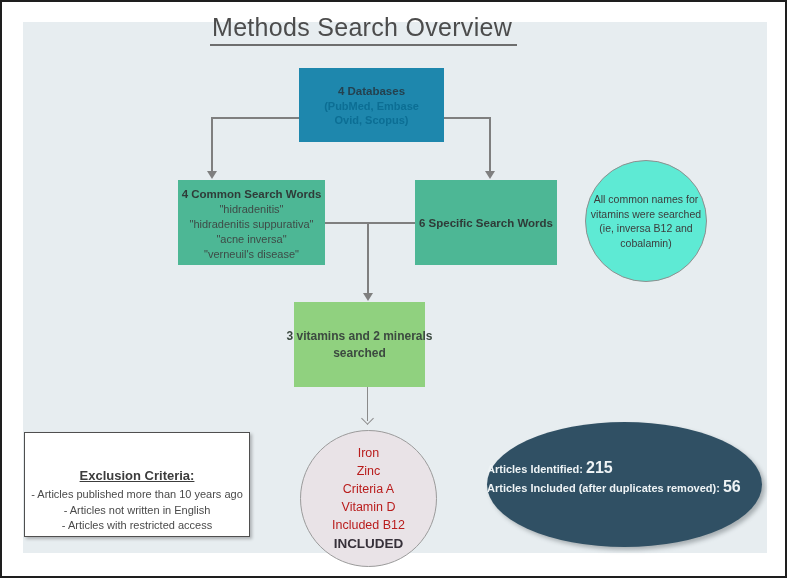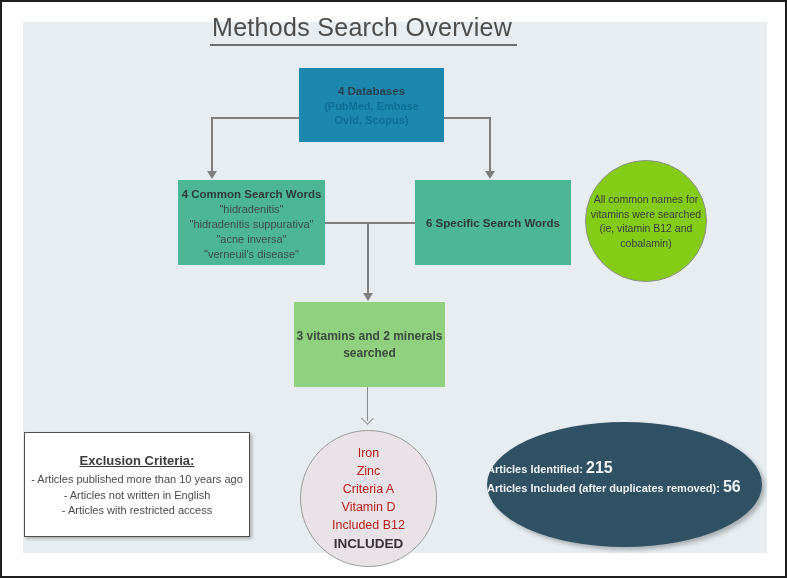--- a/index.html
+++ b/index.html
@@ -27,49 +27,49 @@
   .db-box .db-title { font-size:11.5px; font-weight:700; color:#24414f; line-height:15px; }
   .db-box .db-line  { font-size:11px; color:#0c6e94; font-weight:600; line-height:14px; }
   .green-box { background:#4db795; }
   .common-box {
     left:176px; top:178px; width:147px; height:85px;
     padding-top:7px;
   }
   .common-box .hdr { font-size:11.5px; font-weight:700; color:#2f3b38; line-height:15px; }
   .common-box .itm { font-size:11px; color:#3e4b47; line-height:15px; white-space:nowrap; }
   .specific-box {
-    left:413px; top:178px; width:156px; height:85px;
+    left:413px; top:178px; width:142px; height:85px;
     display:flex; align-items:center; justify-content:center;
   }
   .specific-box .hdr { font-size:11.5px; font-weight:700; color:#2f3b38; }
   .note-circle {
     position:absolute; left:583px; top:158px; width:122px; height:122px;
-    background:#84cc16; border:1px solid #8f8f8f; border-radius:50%;
+    background:#5eead4; border:1px solid #8f8f8f; border-radius:50%;
     display:flex; flex-direction:column; align-items:center; justify-content:center;
     text-align:center;
   }
   .note-circle .ln { font-size:10.5px; color:#3c3c3c; line-height:14.5px; white-space:nowrap; }
   .vit-box {
-    left:292px; top:300px; width:151px; height:85px;
+    left:292px; top:300px; width:131px; height:85px;
     background:#90d17f; display:flex; flex-direction:column; align-items:center; justify-content:center;
   }
   .vit-box .ln { font-size:12px; color:#3c4a40; line-height:17px; font-weight:600; white-space:nowrap; }
   .included-circle {
     position:absolute; left:298px; top:428px; width:137px; height:137px;
     background:#e9e3e7; border:1px solid #9b9b9b; border-radius:50%;
     display:flex; flex-direction:column; align-items:center; justify-content:center;
     text-align:center;
   }
   .included-circle .itm { font-size:12.5px; color:#b91c1c; line-height:18px; }
   .included-circle .emph { font-size:13.5px; font-weight:700; color:#37313a; line-height:19px; }
   .exclusion-box {
     position:absolute; left:22px; top:430px; width:226px; height:105px;
     background:#ffffff; border:1px solid #4f4f4f;
     box-shadow:2px 2px 3px rgba(0,0,0,0.25);
-    text-align:center; padding-top:20px;
+    text-align:center; padding-top:35px;
   }
   .exclusion-box .hdr {
     font-size:13px; font-weight:700; color:#3c3c3c;
     text-decoration:underline; margin-bottom:4px;
   }
   .exclusion-box .itm { font-size:11px; color:#4a4a4a; line-height:15.5px; white-space:nowrap; }
   .results-ellipse {
     position:absolute; left:485px; top:420px; width:275px; height:125px;
     background:#305064; border-radius:50%;
     box-shadow:3px 3px 4px rgba(90,100,105,0.45);
@@ -129,21 +129,21 @@
     <div class="itm">"verneuil's disease"</div>
   </div>
 
   <div class="box green-box specific-box">
     <div class="hdr">6 Specific Search Words</div>
   </div>
 
   <div class="note-circle">
     <div class="ln">All common names for</div>
     <div class="ln">vitamins were searched</div>
-    <div class="ln">(ie, vitamin B12 and</div>
+    <div class="ln">(ie, inversa B12 and</div>
     <div class="ln">cobalamin)</div>
   </div>
 
   <div class="box vit-box">
     <div class="ln">3 vitamins and 2 minerals</div>
     <div class="ln">searched</div>
   </div>
 
   <div class="included-circle">
     <div class="itm">Iron</div>

